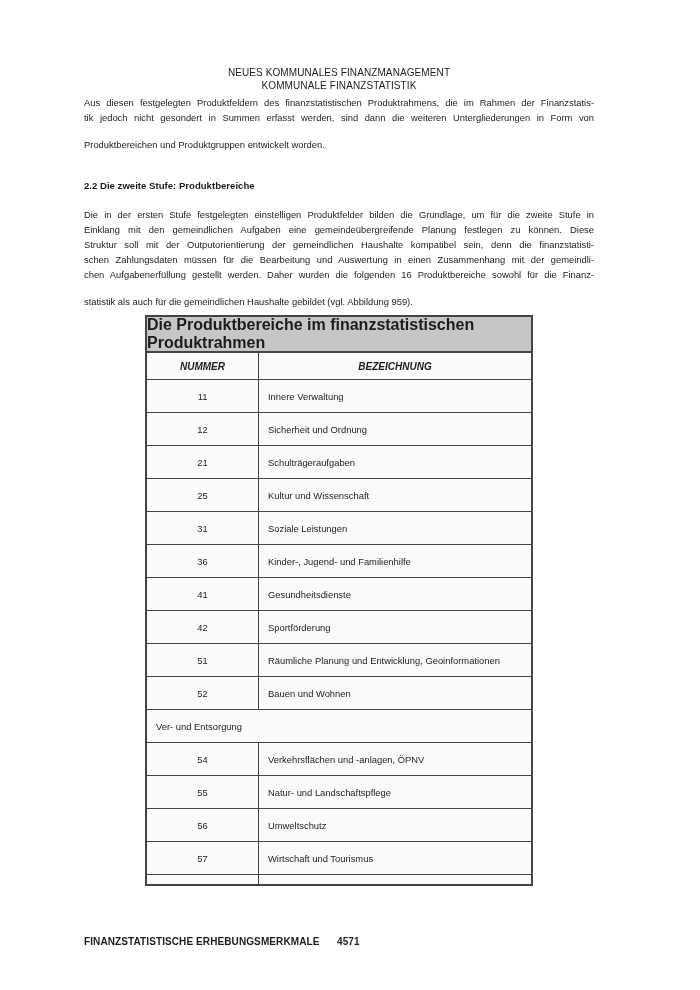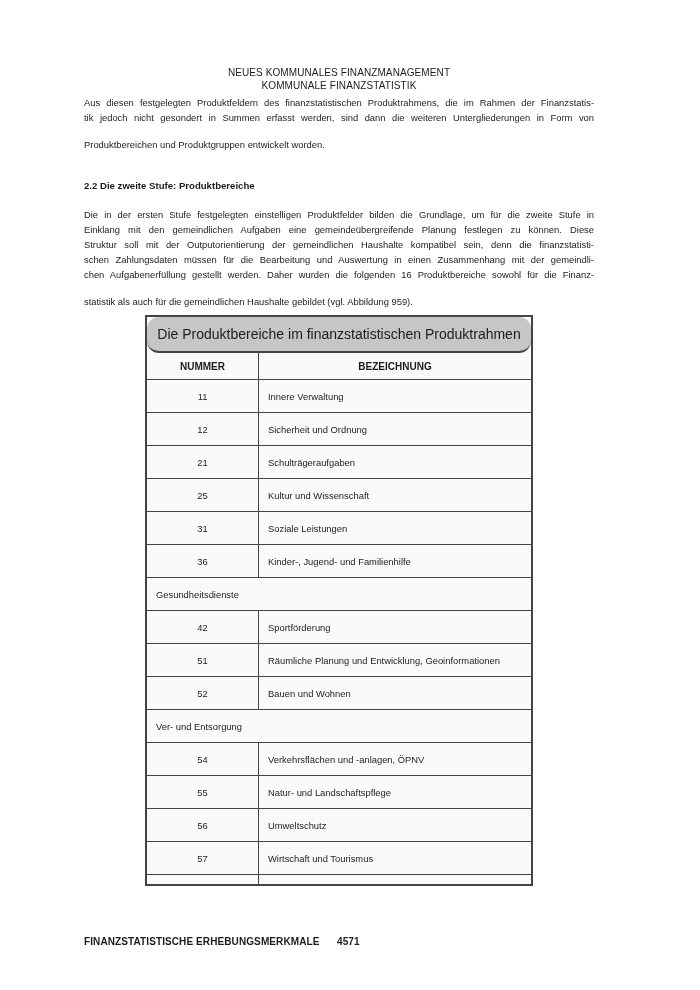--- a/index.html
+++ b/index.html
@@ -55,25 +55,24 @@
     top: 315px; left: 145px; width: 388px;
     border: 2px solid var(--border, #444444);
     box-sizing: border-box;
     background: var(--cell-bg, #fafafa);
   }
   .tbl-title {
     height: 34px;
     background: var(--title-bg, #c6c6c6);
     border-bottom: 2px solid var(--border, #444444);
     display: flex; align-items: center; justify-content: center;
-    font-weight: normal;
-    font-size: 14px;
-    border-radius: 12px;
-  }
-  .tbl-head { height: 26px; border-bottom: 2px solid var(--border, #444444); }
+    font-weight: bold;
+    font-size: 16px;
+  }
+  .tbl-head { height: 26px; border-bottom: 2px solid var(--border, #444444); font-style: italic; }
   .row {
     display: flex;
     align-items: center;
     height: 32px;
     border-bottom: 1px solid var(--border, #444444);
     font-size: 9.4px;
   }
   .tbl-head.row { height: 26px; font-weight: bold; font-size: 10px; }
   .row:last-child { border-bottom: none; }
   .row .c-num {
@@ -151,20 +150,21 @@
     </div>
     <div class="row">
       <div class="c-num">31</div>
       <div class="c-bez">Soziale Leistungen</div>
     </div>
     <div class="row">
       <div class="c-num">36</div>
       <div class="c-bez">Kinder-, Jugend- und Familienhilfe</div>
     </div>
     <div class="row">
+      <div class="c-num">41</div>
       <div class="c-bez">Gesundheitsdienste</div>
     </div>
     <div class="row">
       <div class="c-num">42</div>
       <div class="c-bez">Sportförderung</div>
     </div>
     <div class="row">
       <div class="c-num">51</div>
       <div class="c-bez">Räumliche Planung und Entwicklung, Geoinformationen</div>
     </div>

